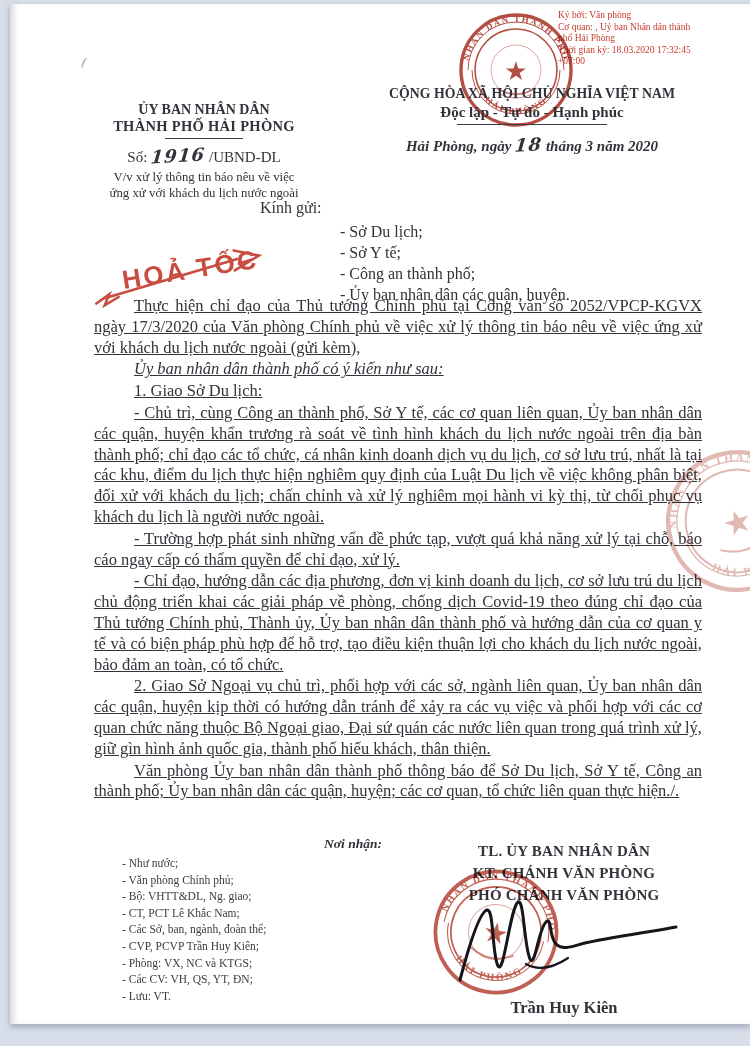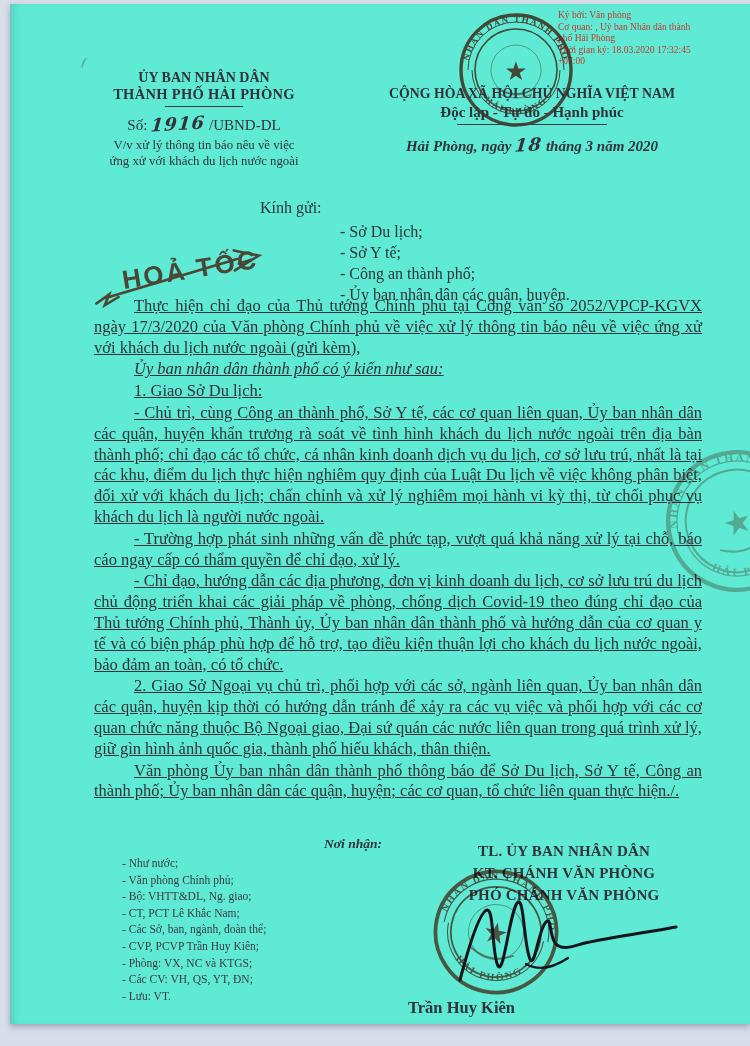--- a/index.html
+++ b/index.html
@@ -1,32 +1,32 @@
 <!DOCTYPE html>
 <html><head>
 <meta charset="utf-8">
 <style>
   html,body{margin:0;padding:0;}
   body{width:750px;height:1046px;position:relative;background:#d8dee9;
        font-family:"Liberation Serif","DejaVu Serif",serif;color:#32323a;overflow:hidden;}
-  .page{position:absolute;left:10px;top:4px;width:740px;height:1020px;background:#5eead4;
+  .page{position:absolute;left:10px;top:4px;width:740px;height:1020px;background:#ffffff;
         overflow:hidden;box-shadow:0 3px 6px rgba(70,80,110,.4), inset 7px 0 9px -5px rgba(110,115,135,.35);}
   .abs{position:absolute;}
   .center{text-align:center;}
   .ital{font-style:italic;}
   
   .digisig{left:548px;top:6px;width:192px;font-size:9.5px;line-height:11.5px;color:#c5392b;
            font-family:"Liberation Serif",serif;}
   
   .seal{mix-blend-mode:multiply;pointer-events:none;}
   .seal-top{left:446px;top:6px;opacity:.88;}
   .seal-right{left:652px;top:442px;opacity:.40;transform:rotate(-18deg);}
   .seal-bottom{left:420px;top:862px;opacity:.82;transform:rotate(11deg);}
   
-  .hleft{left:56px;top:66px;width:276px;}
+  .hleft{left:56px;top:98px;width:276px;}
   .hleft .l1{font-size:14px;font-weight:bold;}
   .hleft .l2{font-size:14.5px;font-weight:bold;letter-spacing:.3px;}
   .rule{height:0;border-top:1.6px solid #3a3a44;margin:3px auto 6px;}
   .rule-l{width:78px;}
   .rule-r{width:150px;}
   .numline{font-size:15px;margin-top:2px;}
   .hand{font-family:"DejaVu Serif",serif;font-style:italic;font-weight:600;font-size:1.2em;
         display:inline-block;transform:skewX(-8deg) rotate(-3deg);letter-spacing:1px;}
   .vv{font-size:12.8px;line-height:16px;margin-top:3px;}
   .hright{left:352px;top:82px;width:340px;}
@@ -40,21 +40,21 @@
   .hoatoc{left:78px;top:224px;}
   
   .bodytext{left:84px;top:292px;width:608px;text-decoration:underline;}
   .para{margin:0 0 1px 0;text-align:justify;text-indent:40px;font-size:16.5px;line-height:20.8px;}
   
   .noinhan{left:112px;top:832px;width:260px;}
   .noinhan .lbl{font-size:13.5px;font-weight:bold;font-style:italic;margin-bottom:3px;text-align:right;}
   .noinhan .itm{font-size:11.5px;line-height:16.6px;color:#3a3a42;}
   .sigblock{left:398px;top:836px;width:312px;text-align:center;}
   .sigblock .sl{font-size:15px;font-weight:bold;line-height:22px;letter-spacing:.2px;}
-  .signer{left:398px;top:994px;width:312px;font-size:16.5px;font-weight:bold;}
+  .signer{left:398px;top:994px;width:312px;text-align:center;font-size:16.5px;font-weight:bold;}
   .signature{left:420px;top:866px;pointer-events:none;}
   .speck{left:72px;top:54px;width:7px;height:12px;border-left:2px solid rgba(90,90,100,.45);
          transform:rotate(25deg);border-radius:40%;}
 </style>
 </head>
 <body>
 
 <div class="page">
 
   <div class="abs digisig">

